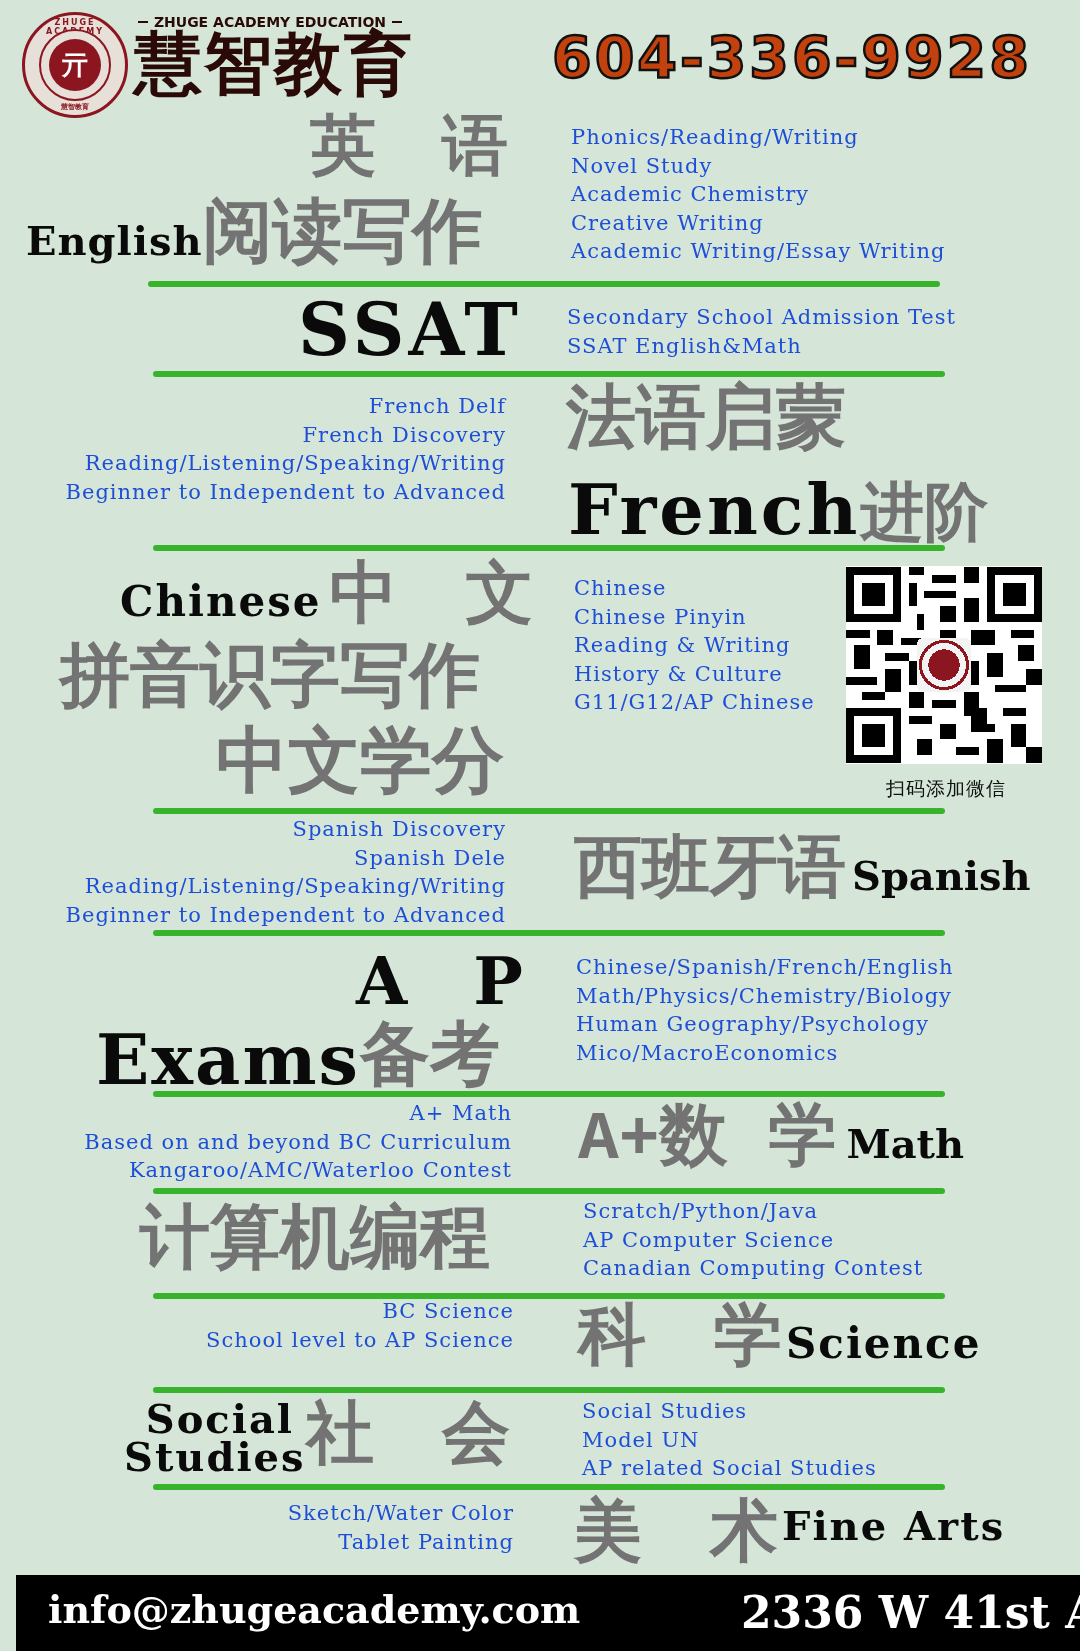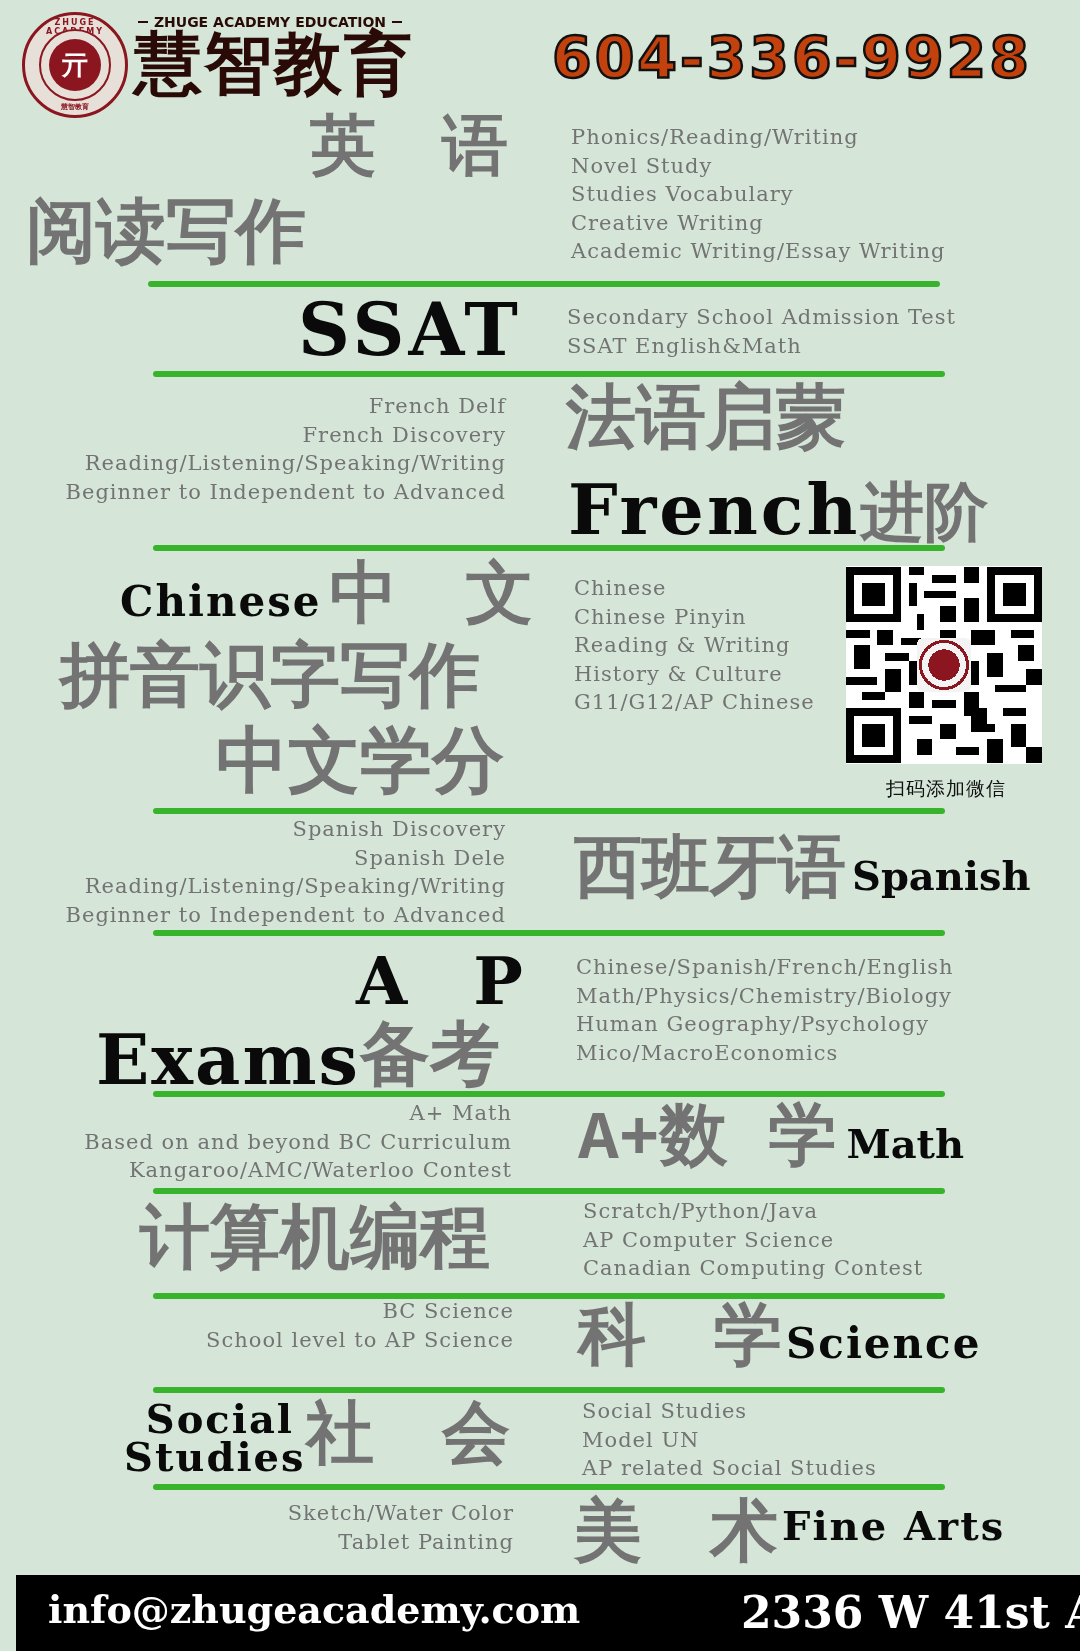--- a/index.html
+++ b/index.html
@@ -14,21 +14,21 @@
   .rule {
     position: absolute; left: 149px; width: 792px; height: 6px;
     background: #38b42c; border-radius: 3px;
   }
   .big-cjk {
     font-family: Liberation Mono, monospace;
     font-weight: 900; color: #737373; line-height: 1;
   }
   .desc {
     font-family: "DejaVu Serif", serif;
-    font-size: 21px; letter-spacing: 1px; line-height: 28.5px; color: #737373;
+    font-size: 21px; letter-spacing: 1px; line-height: 28.5px; color: #1d4ed8;
   }
   .desc div { white-space: nowrap; }
   .desc.right { text-align: right; }
   .eng-big { font-family: "DejaVu Serif", serif; font-weight: bold; color: #0a0a0a; white-space: nowrap; }
 
   
   .logo {
     position: absolute; left: 22px; top: 12px; width: 106px; height: 106px;
     border-radius: 50%; border: 3px solid #8b1620; box-sizing: border-box;
     background: #e7e0d8;
@@ -108,26 +108,27 @@
 <div class="brand-sub">
   <span class="dash"></span>
   <span>ZHUGE ACADEMY EDUCATION</span>
   <span class="dash"></span>
 </div>
 <div class="brand-cn">慧智教育</div>
 <div class="phone">604-336-9928</div>
 
 <div class="abs big-cjk" style="left:310px; top:118px; font-size:66px; white-space:pre;">英　语</div>
 <div class="abs" style="left:26px; top:202px; display:flex; align-items:baseline; white-space:nowrap;">
+  <span class="eng-big" style="font-size:40px; letter-spacing:1px;">English</span>
   <span class="big-cjk" style="font-size:70px;">阅读写作</span>
 </div>
 <div class="abs desc" style="left:571px; top:123px;">
   <div>Phonics/Reading/Writing</div>
   <div>Novel Study</div>
-  <div>Studies Vocabulary</div>
+  <div>Academic Chemistry</div>
   <div>Creative Writing</div>
   <div>Academic Writing/Essay Writing</div>
 </div>
 <div class="rule" style="top:281px; left:148px;"></div>
 
 <div class="abs eng-big" style="left:298px; top:294px; font-size:72px; letter-spacing:4px; line-height:1;">SSAT</div>
 <div class="abs desc" style="left:567px; top:303px;">
   <div>Secondary School Admission Test</div>
   <div>SSAT English&amp;Math</div>
 </div>

